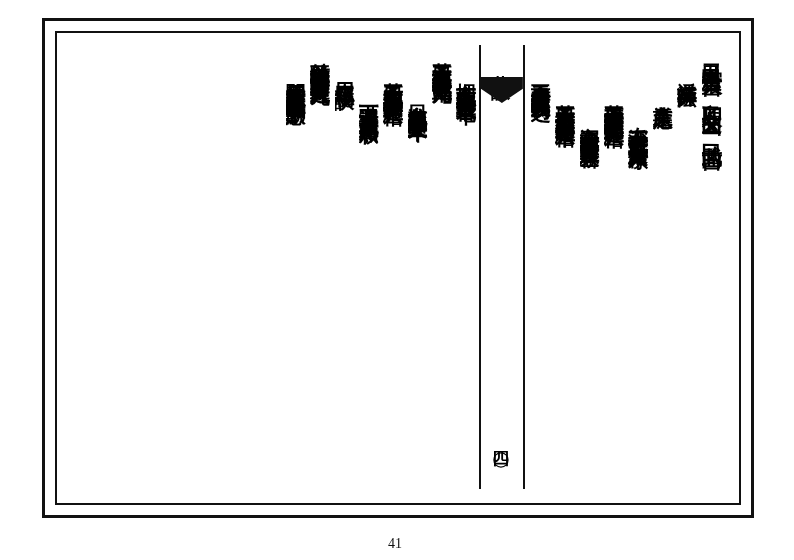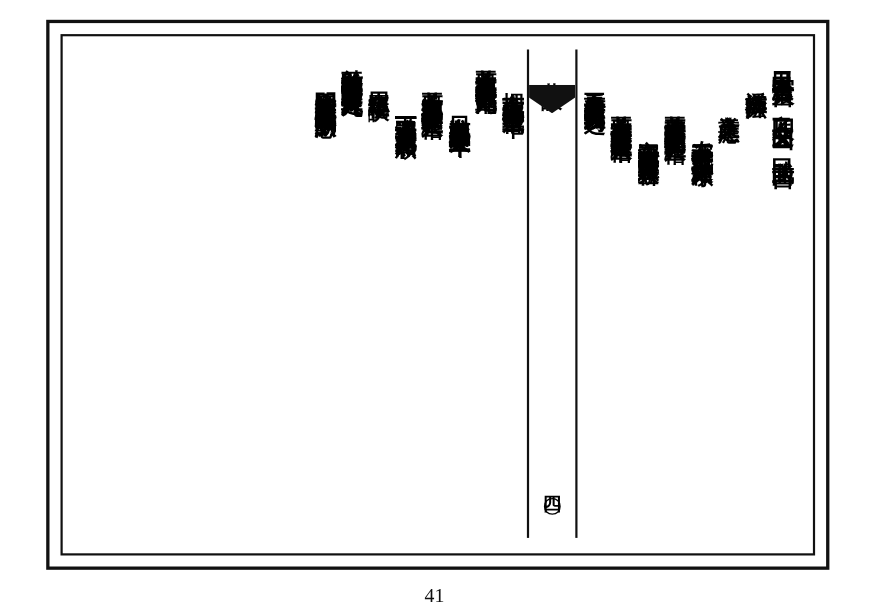--- a/index.html
+++ b/index.html
@@ -134,21 +134,21 @@
   }
 
   
   #folio {
     position: absolute;
     left: 0;
     right: 4px;
     bottom: 8px;
     text-align: center;
     font-family: "Liberation Serif", serif;
-    font-size: 18px;
+    font-size: 14px;
     color: #111;
   }
 </style>
 </head>
 <body>
 
 <div id="page-wrap">
 
   <div id="scan-outer">
     <div id="scan-inner">

